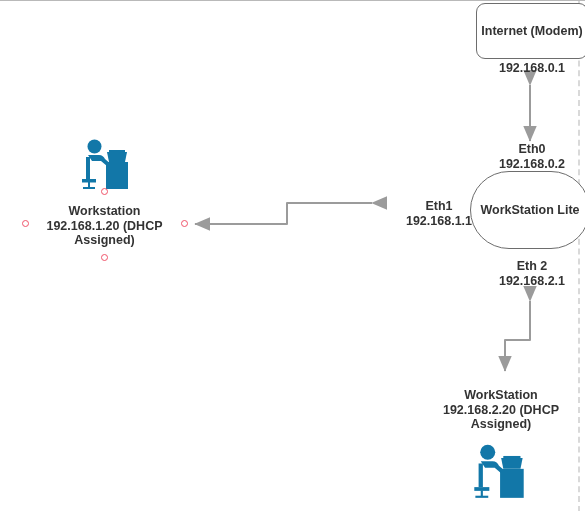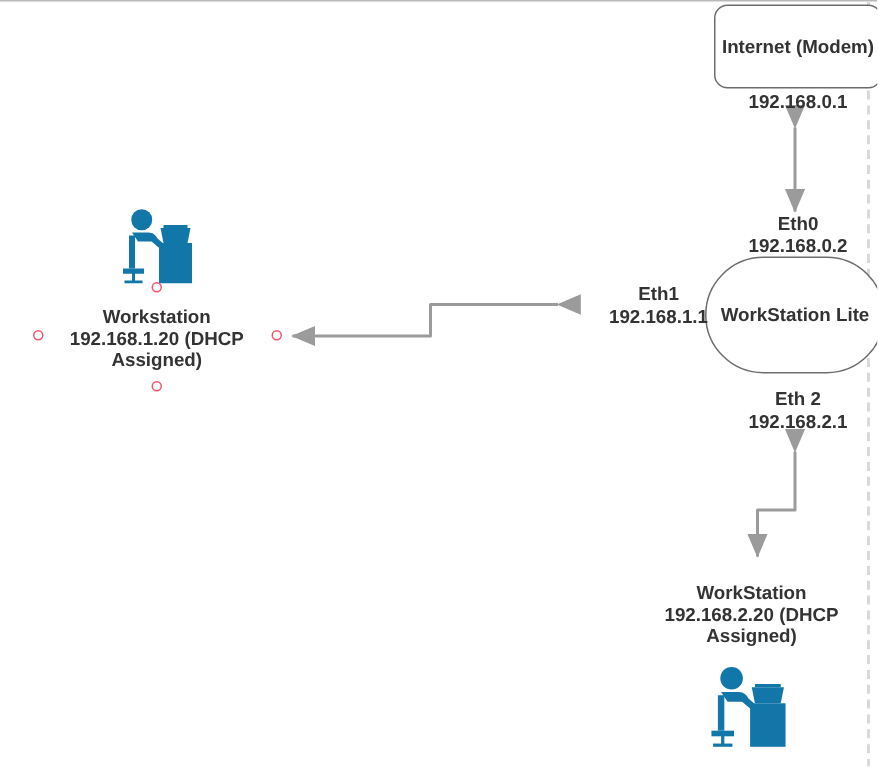--- a/index.html
+++ b/index.html
@@ -130,21 +130,21 @@
   </div>
   <div class="label" style="left:476px; top:60px; width:112px;">192.168.0.1</div>
 
   <div class="label" style="left:474px; top:141px; width:116px;">Eth0
 192.168.0.2</div>
 
   <div class="node-box router-box">
     <span>WorkStation Lite</span>
   </div>
 
-  <div class="label" style="left:396px; top:188px; width:86px;">Eth1
+  <div class="label" style="left:396px; top:198px; width:86px;">Eth1
 192.168.1.1</div>
 
   <div class="label" style="left:474px; top:258px; width:116px;">Eth 2
 192.168.2.1</div>
 
   <div class="ws-icon" style="left:78px; top:138px; width:54px; height:50px;">
     <svg viewBox="0 0 54 50" width="54" height="50" xmlns="http://www.w3.org/2000/svg">
       <g fill="#1277a8">
         <circle cx="16.5" cy="7.5" r="7"></circle>
         <path d="M10 16 h11 c3 0 5 2 6 4 l8 7 h-6 l-6 -5 h-9 z"></path>

